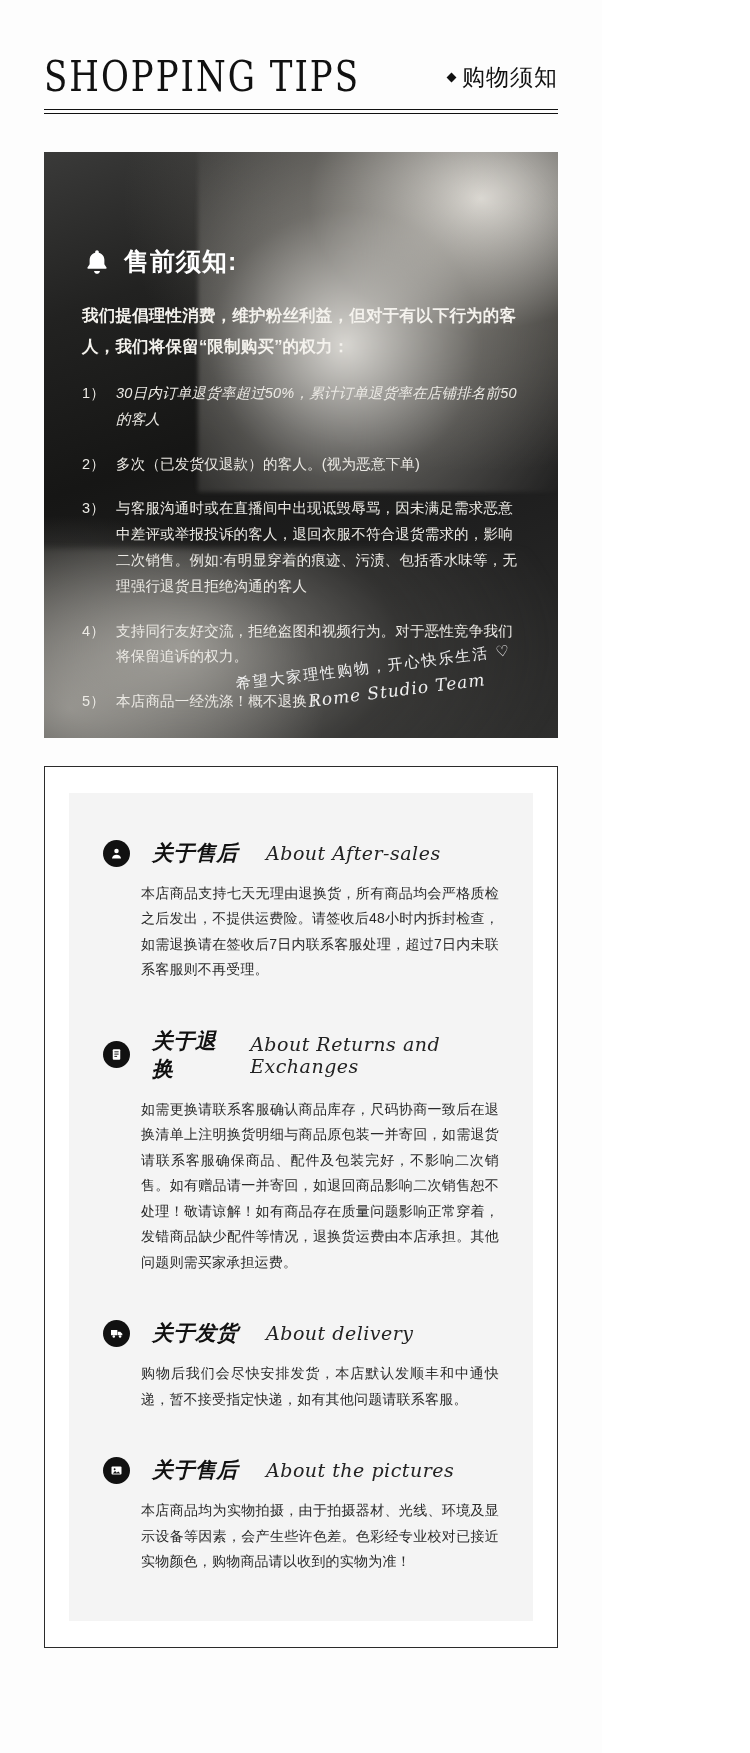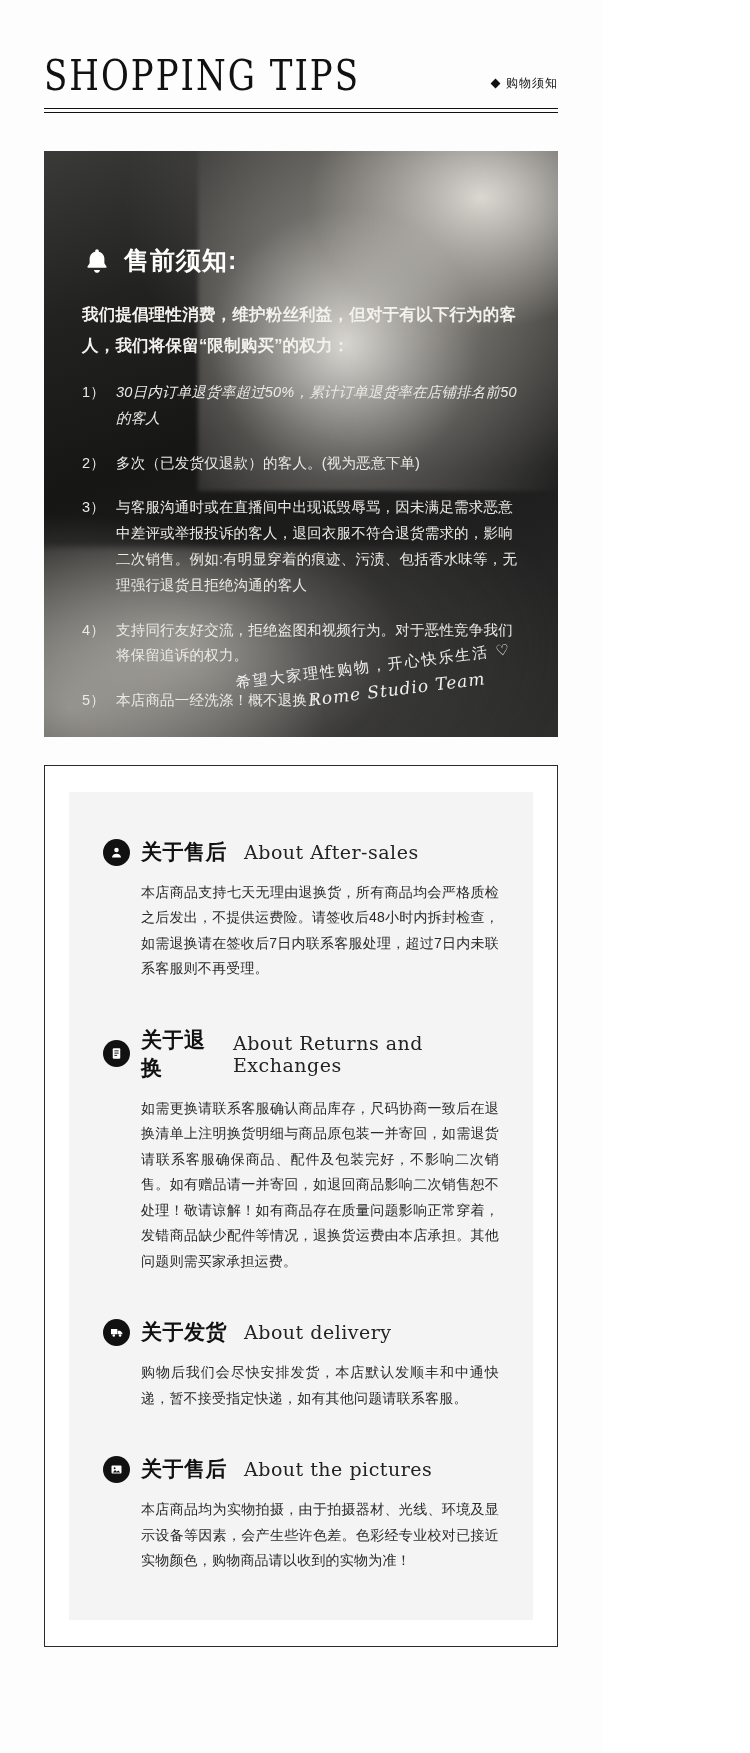--- a/index.html
+++ b/index.html
@@ -41,21 +41,21 @@
     font-weight: 400;
     color: #111;
     line-height: 1;
     transform: scaleY(1.25);
     transform-origin: left bottom;
   }
   .header-sub {
     display: flex;
     align-items: center;
     gap: 7px;
-    font-size: 12px;
+    font-size: 23px;
     color: #111;
     letter-spacing: 1px;
     padding-bottom: 4px;
   }
   .diamond {
     display: inline-block;
     width: 7px;
     height: 7px;
     background: #111;
     transform: rotate(45deg);
@@ -192,22 +192,23 @@
   }
   .info-inner {
     background: #f4f4f4;
     padding: 46px 34px 40px 34px;
   }
   .info-block { margin-bottom: 44px; }
   .info-block:last-child { margin-bottom: 6px; }
   .info-title-row {
     display: flex;
     align-items: center;
-    gap: 11px;
+    gap: 22px;
     margin-bottom: 14px;
+    font-style: italic;
   }
   .circle-icon {
     width: 27px;
     height: 27px;
     border-radius: 50%;
     background: #111;
     display: inline-flex;
     align-items: center;
     justify-content: center;
     flex: 0 0 auto;

